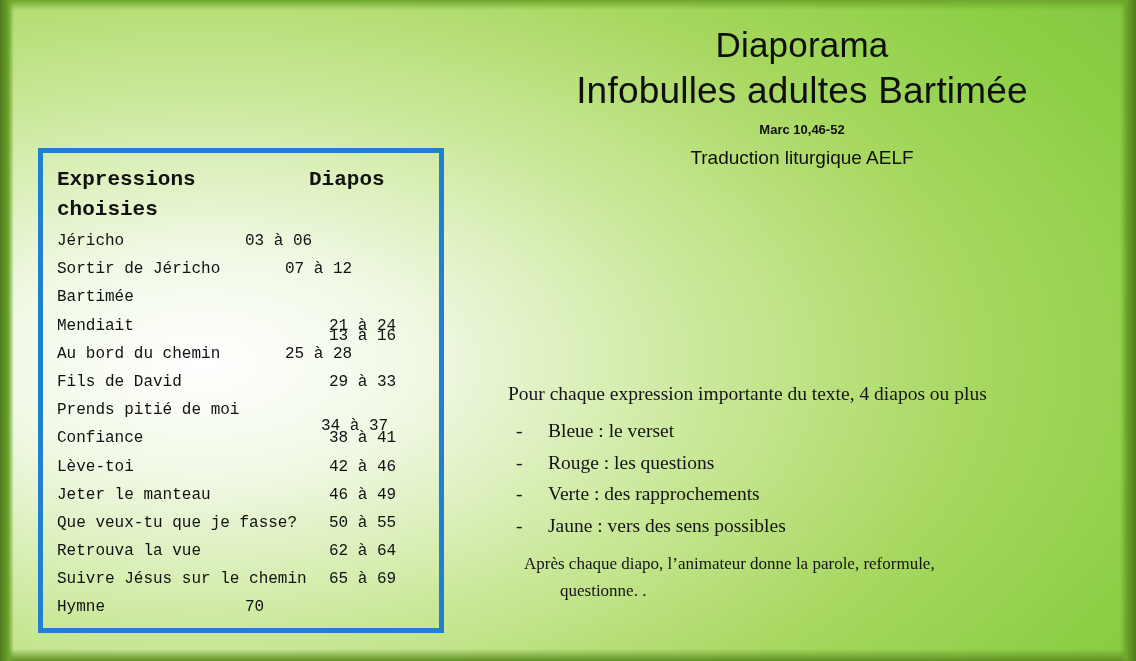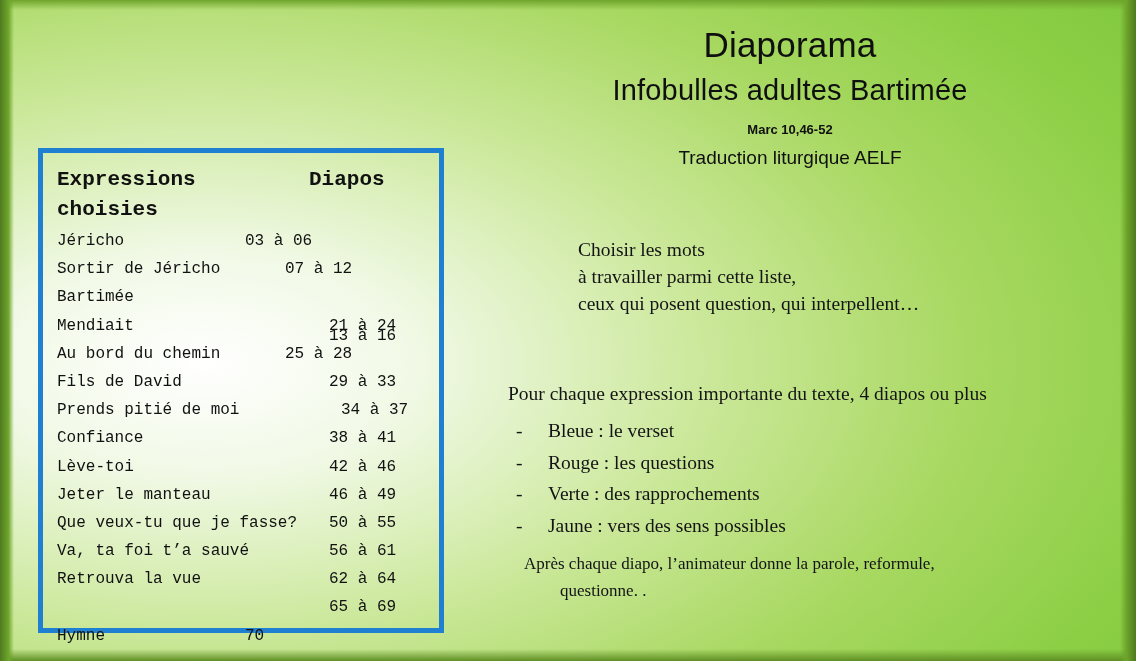--- a/index.html
+++ b/index.html
@@ -43,34 +43,34 @@
   .edge-bottom {
     position: absolute;
     left: 0; right: 0; bottom: 0;
     height: 12px;
     background: linear-gradient(to top, #5f8f24 0%, rgba(140,207,69,0) 100%);
   }
 
   
   .title-block {
     position: absolute;
-    left: 470px;
+    left: 482px;
     top: 22px;
     width: 640px;
     text-align: center;
     color: #0f0f0f;
   }
   .title-line1 {
     font-size: 35px;
     line-height: 45px;
     font-weight: 400;
     letter-spacing: 0.2px;
   }
   .title-line2 {
-    font-size: 29px;
+    font-size: 37px;
     line-height: 47px;
     font-weight: 400;
     letter-spacing: 0.2px;
   }
   .title-ref {
     font-size: 13px;
     font-weight: bold;
     line-height: 28px;
     margin-top: 2px;
   }
@@ -182,23 +182,20 @@
   <div class="edge-left"></div>
   <div class="edge-right"></div>
 
   <div class="title-block">
     <div class="title-line1">Diaporama</div>
     <div class="title-line2">Infobulles adultes Bartimée</div>
     <div class="title-ref">Marc 10,46-52</div>
     <div class="title-trad">Traduction liturgique  AELF</div>
   </div>
 
-  <div class="choisir">Choisir les mots
-à travailler parmi cette liste,
-ceux qui posent question, qui interpellent…</div>
 
   <div class="lower-block">
     <div class="lower-intro">Pour chaque expression importante du texte, 4 diapos  ou plus</div>
     <ul class="color-list">
       <li>
         <span class="dash">-</span>
         <span>Bleue : le verset</span>
       </li>
       <li>
         <span class="dash">-</span>
@@ -225,26 +222,25 @@
         <div class="h-expr">Expressions choisies</div>
         <div class="h-diap">Diapos</div>
       </div>
       <div id="rows">
           <div class="trow"><span class="label">Jéricho</span><span class="range" style="left: 188px;">03 à 06</span></div>
           <div class="trow"><span class="label">Sortir de Jéricho</span><span class="range" style="left: 228px;">07 à 12</span></div>
           <div class="trow"><span class="label">Bartimée</span><span class="range" style="left: 272px; margin-top: 39px;">13 à 16</span></div>
           <div class="trow"><span class="label">Mendiait</span><span class="range" style="left: 272px;">21 à 24</span></div>
           <div class="trow"><span class="label">Au bord du chemin</span><span class="range" style="left: 228px;">25 à 28</span></div>
           <div class="trow"><span class="label">Fils de David</span><span class="range" style="left: 272px;">29 à 33</span></div>
-          <div class="trow"><span class="label">Prends pitié de moi</span><span class="range" style="left: 284px;">34 à 37</span></div>
+          <div class="trow"><span class="label">Prends pitié de moi</span><span class="range" style="left: 264px; margin-top: 16px;">34 à 37</span></div>
           <div class="trow"><span class="label">Confiance</span><span class="range" style="left: 272px;">38 à 41</span></div>
           <div class="trow"><span class="label">Lève-toi</span><span class="range" style="left: 272px;">42 à 46</span></div>
           <div class="trow"><span class="label">Jeter le manteau</span><span class="range" style="left: 272px;">46 à 49</span></div>
           <div class="trow"><span class="label">Que veux-tu que je fasse?</span><span class="range" style="left: 272px;">50 à 55</span></div>
-          <div class="trow"><span class="label">Va, ta foi t’a sauvé</span><span class="range" style="left: 272px;">56 à 61</span></div>
           <div class="trow"><span class="label">Retrouva la vue</span><span class="range" style="left: 272px;">62 à 64</span></div>
-          <div class="trow"><span class="range" style="left: 272px;">65 à 69</span></div>
+          <div class="trow"><span class="label">Suivre Jésus sur le chemin</span><span class="range" style="left: 272px;">65 à 69</span></div>
           <div class="trow"><span class="label">Hymne</span><span class="range" style="left: 188px;">70</span></div>
         </div>
     </div>
   </div>
 
 </div>
 
 </body></html>

